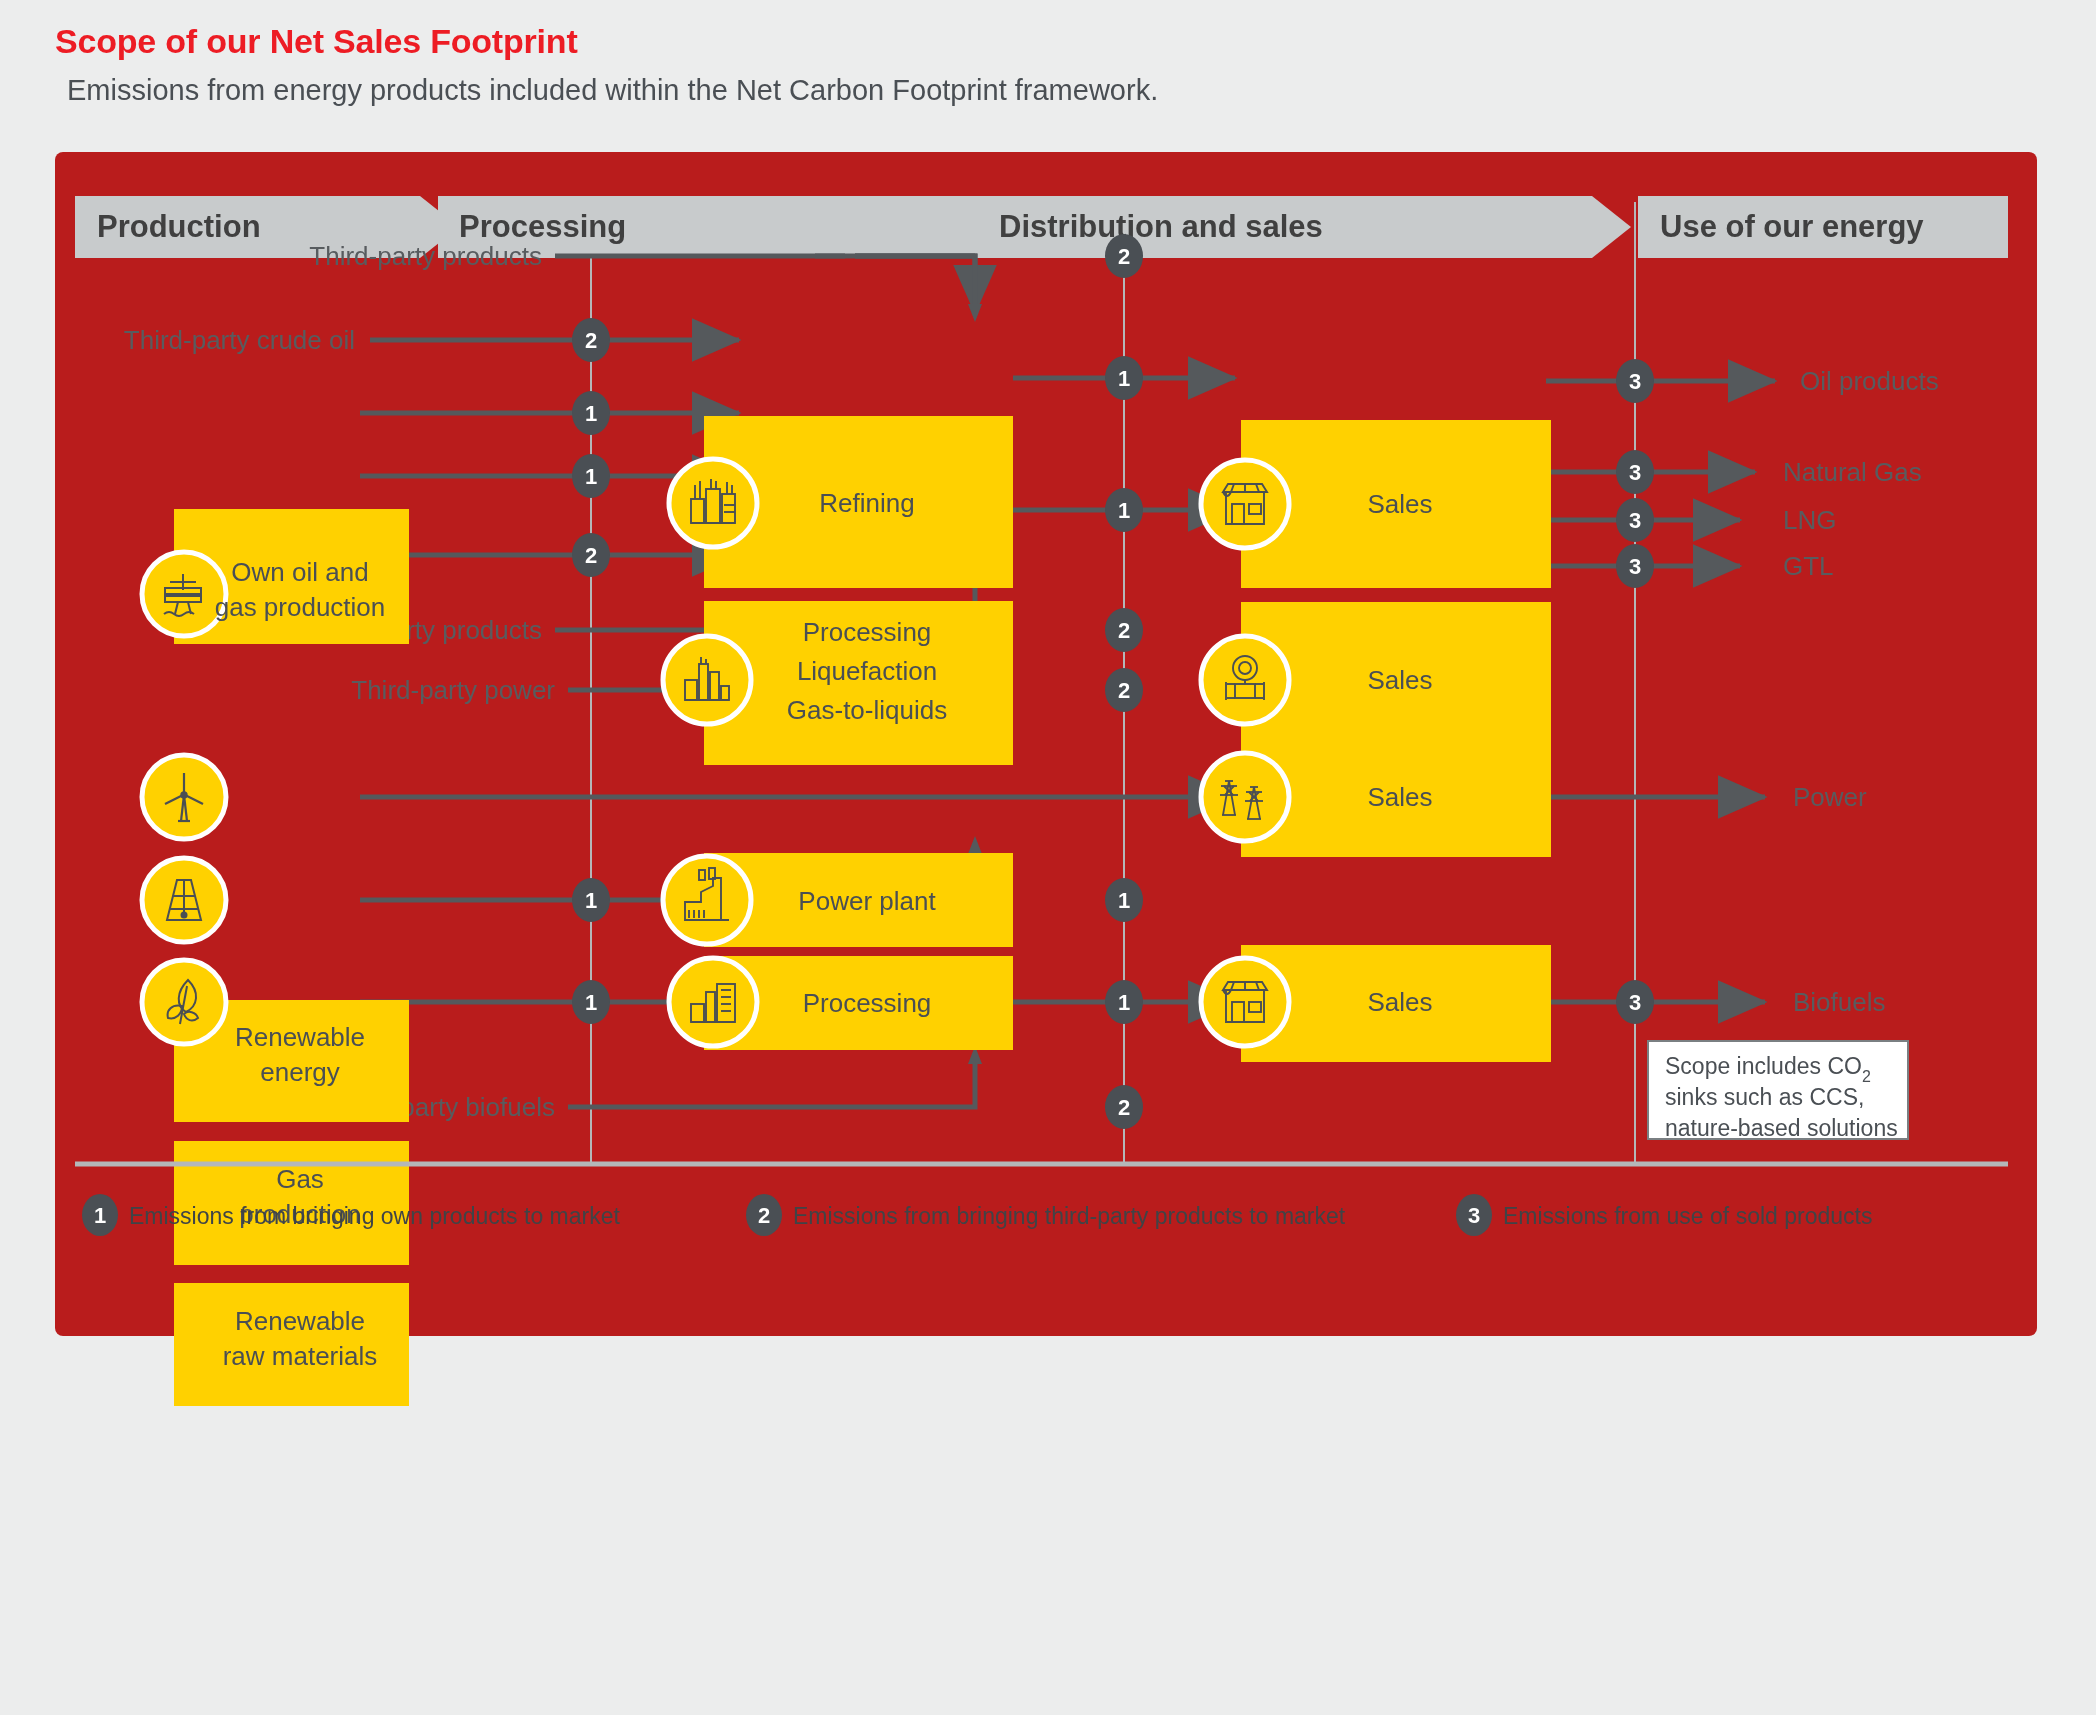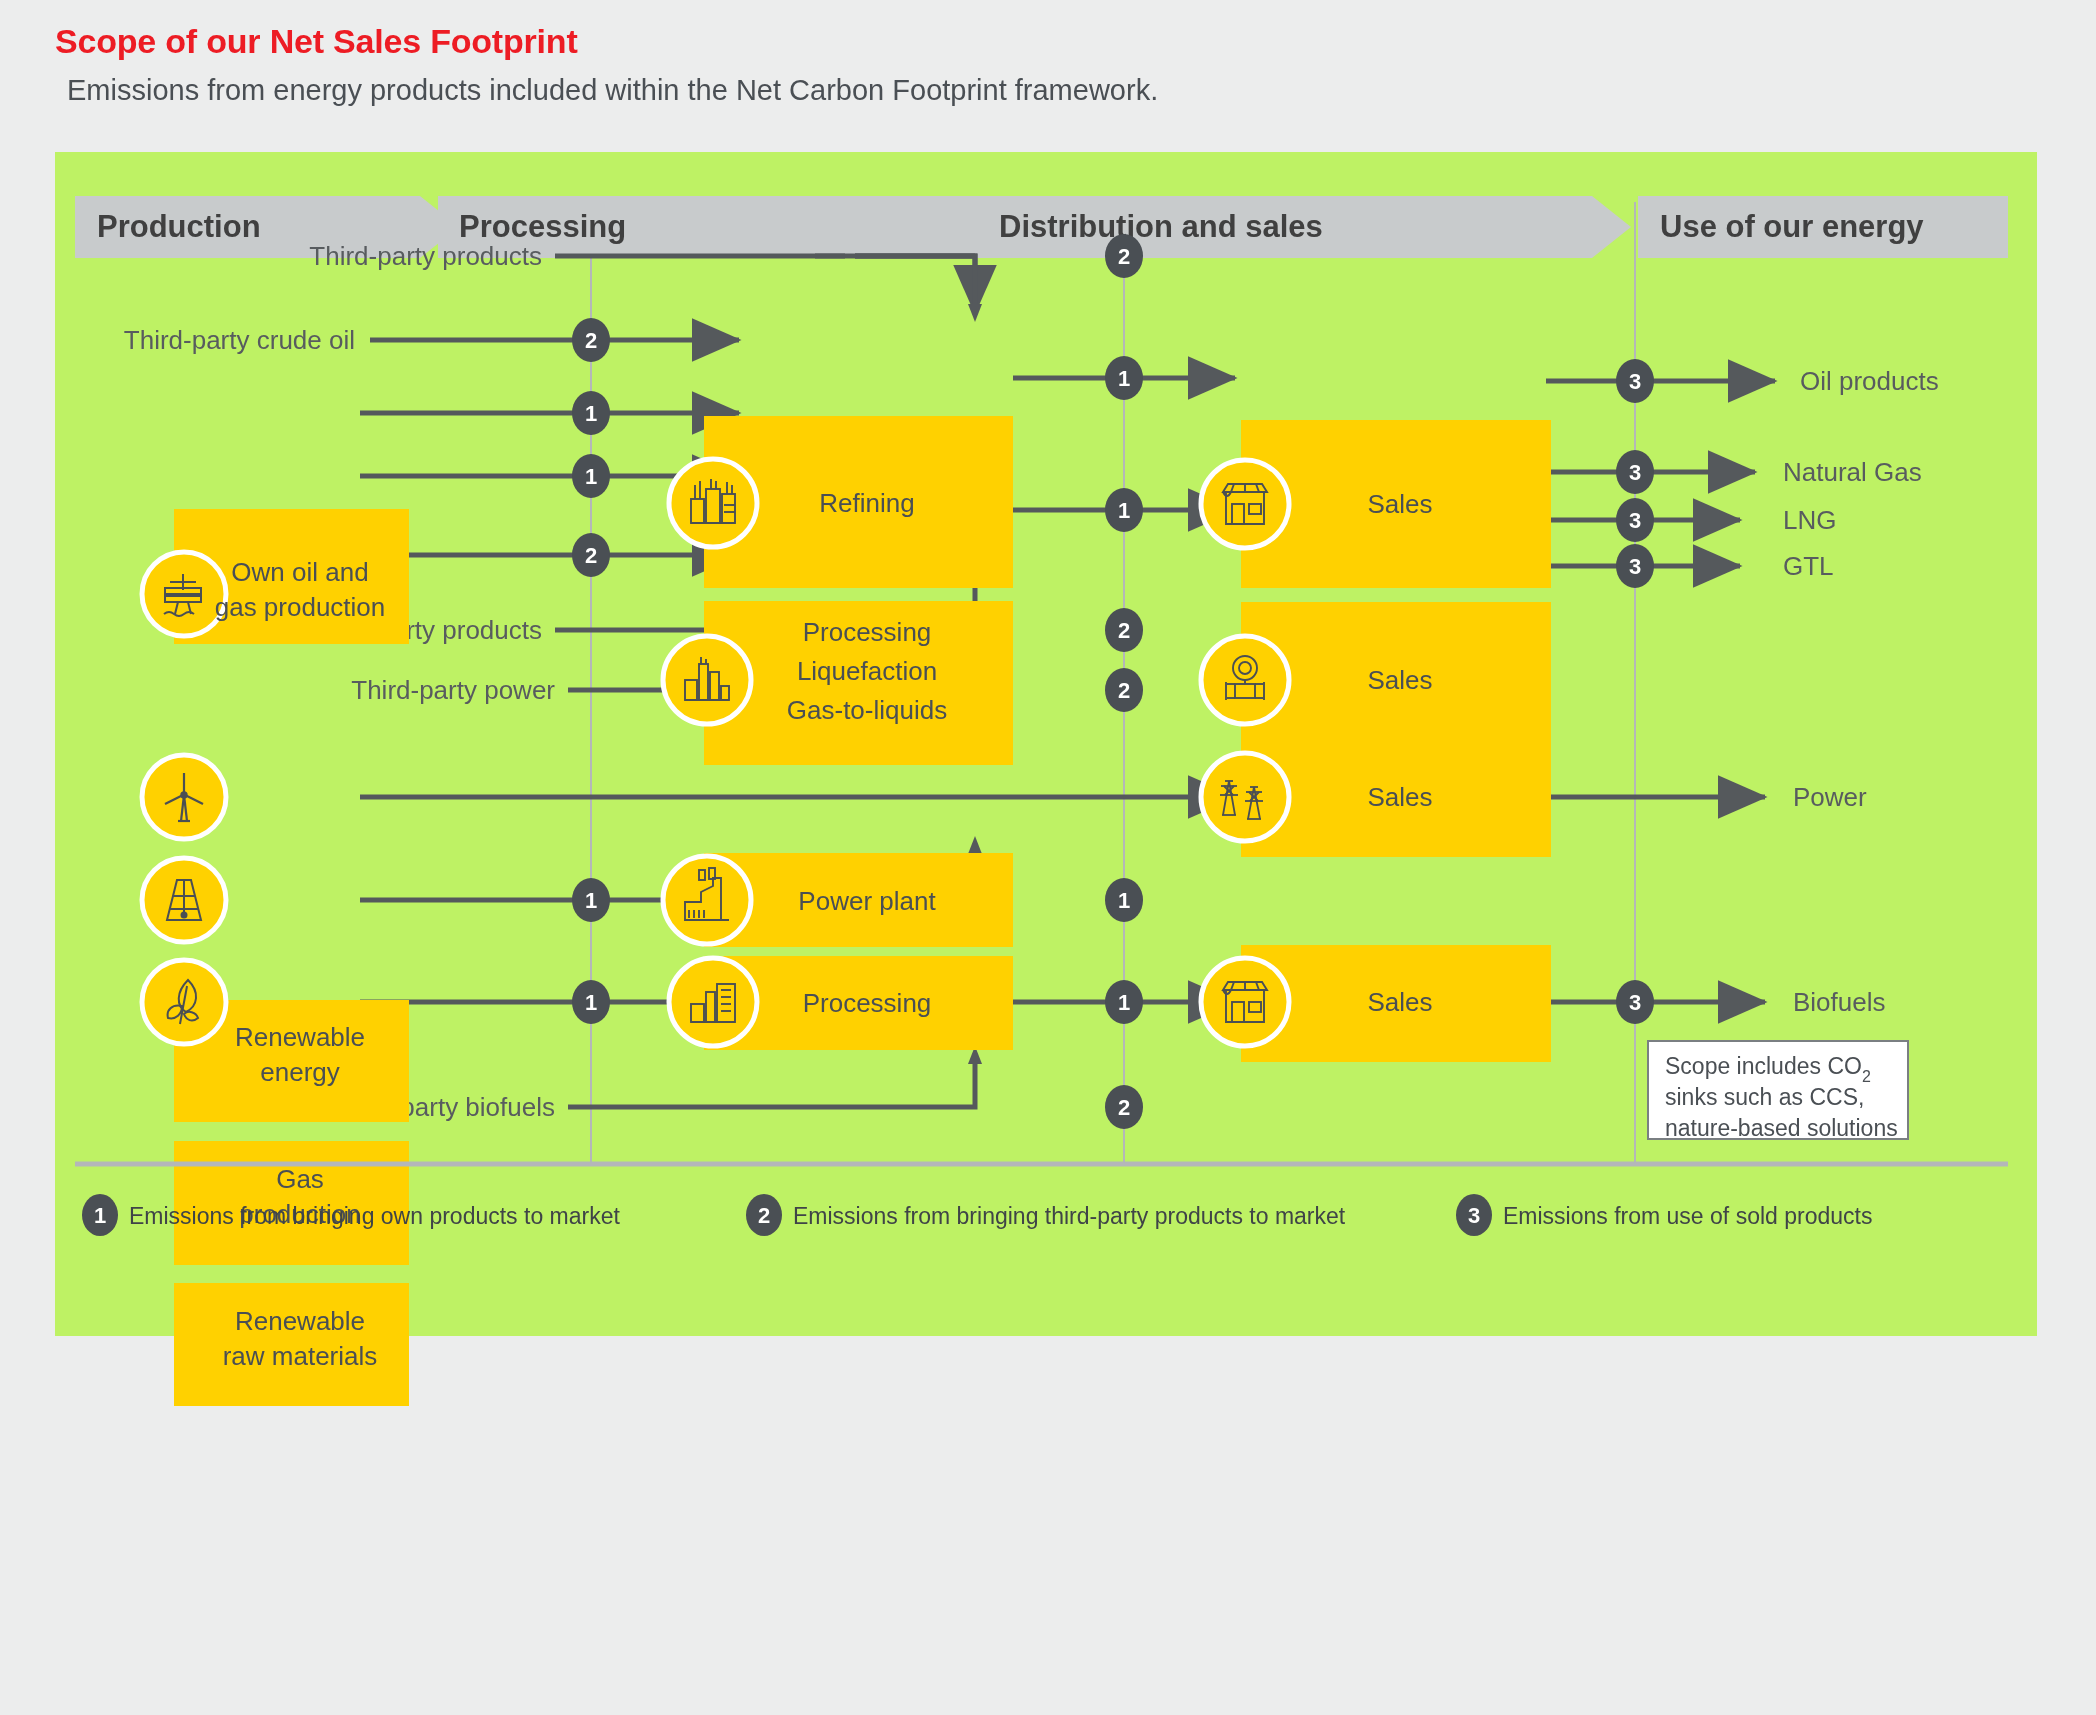--- a/index.html
+++ b/index.html
@@ -13,21 +13,21 @@
   .title{
     position:absolute;left:55px;top:22px;
     font-size:34px;font-weight:bold;color:#ed1c24;letter-spacing:-0.2px;
   }
   .subtitle{
     position:absolute;left:55px;top:74px;
     font-size:29px;color:#4a4f54;font-weight:400;margin-left:12px;
   }
   .card{
     position:absolute;left:55px;top:152px;
-    width:1982px;height:1184px;background:#bef264;
+    width:1982px;height:1184px;background:#b91c1c;border-radius:8px;
   }
   svg{position:absolute;left:0;top:0;}
   .hdr-text{font-size:31px;font-weight:bold;fill:#404040;}
   .box-text{font-size:26px;fill:#4a4f54;font-weight:500;}
   .flow-label{font-size:26px;fill:#585c5f;}
   .out-label{font-size:26px;fill:#585c5f;}
   .badge-num{font-size:22px;fill:#ffffff;font-weight:bold;text-anchor:middle;}
   .legend-text{font-size:23px;fill:#3f4447;}
   .note-text{font-size:23px;fill:#4a4f54;}
   .note-sub{font-size:16px;fill:#4a4f54;}

